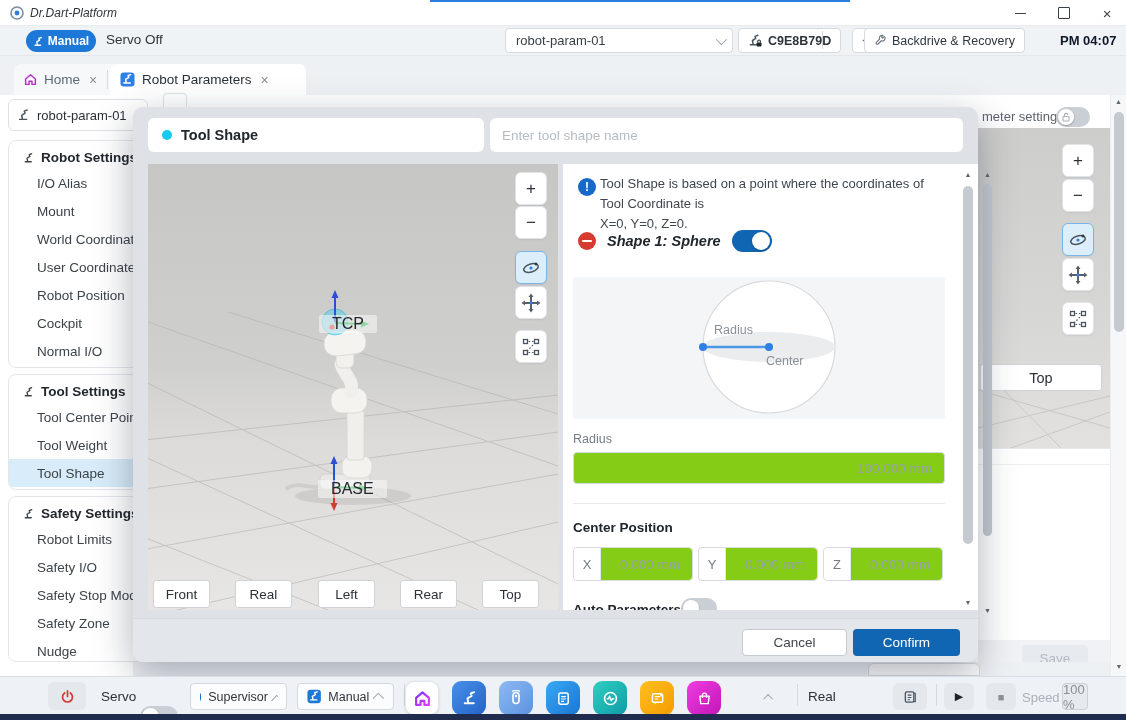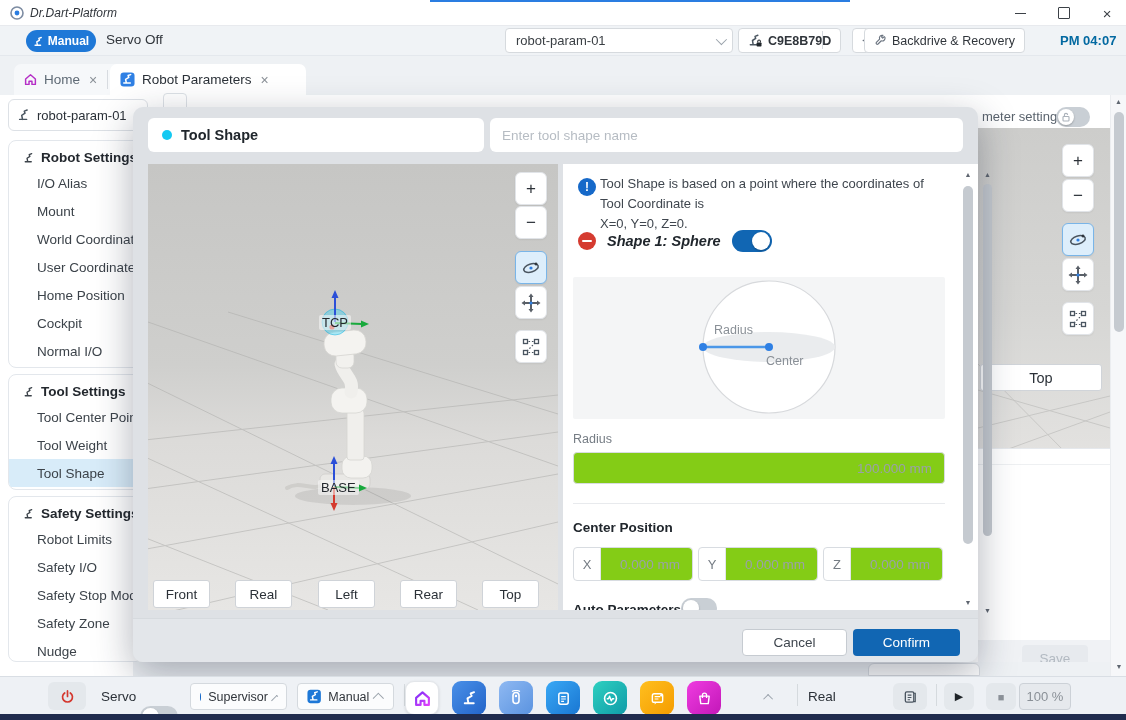--- a/index.html
+++ b/index.html
@@ -20,21 +20,21 @@
     color:#fff;font-size:12px;font-weight:bold;display:flex;align-items:center;justify-content:center;gap:4px;}
   .servo-off{left:106px;top:32px;font-size:13.5px;color:#30353b;text-align:center;}
   .tb-select{left:505px;top:28px;width:228px;height:25px;background:#fff;border:1px solid #d6dade;border-radius:4px;
     display:flex;align-items:center;padding:0 8px 0 10px;font-size:13px;color:#3a3f44;}
   .chev{width:7px;height:7px;border-right:1.6px solid #9aa2ab;border-bottom:1.6px solid #9aa2ab;display:inline-block;}
   .chev.down{transform:rotate(45deg) translateY(-2px);}
   .chev.up{transform:rotate(-135deg) translateY(-2px);}
   .tb-chip{height:25px;background:#fff;border:1px solid #d6dade;border-radius:4px;display:flex;align-items:center;
     gap:5px;padding:0 9px;font-size:12.5px;color:#30353b;}
   .tb-divider{width:1px;height:18px;background:#d5d9de;}
-  .tb-time{font-size:13px;font-weight:bold;color:#0369a1;}
+  .tb-time{font-size:13px;font-weight:bold;color:#0f172a;}
   
   .tabbar{left:0;top:56px;width:1126px;height:39px;background:#eef1f4;}
   .tab{position:absolute;top:64px;height:31px;border-radius:7px 7px 0 0;display:flex;align-items:center;gap:7px;padding:0 10px;}
   .tab.inactive{background:#f6f8fa;}
   .tab.active{background:#ffffff;}
   .tab-label{font-size:13.5px;color:#2b3138;}
   .tab.inactive .tab-label{color:#5f6a75;}
   .tab-x{font-size:14px;color:#8a9097;padding:0 2px;cursor:pointer;}
   .tab-sep{position:absolute;left:107px;top:70px;width:1px;height:19px;background:#d7dbe0;}
   .content-bg{left:0;top:95px;width:1110px;height:581px;background:#fff;}
@@ -68,21 +68,21 @@
     box-shadow:0 12px 38px rgba(25,35,55,.35);}
   .dlg-title-box{left:15px;top:11px;width:336px;height:34px;background:#fff;border-radius:6px;
     display:flex;align-items:center;gap:9px;padding:0 14px;}
   .cyan-dot{width:10px;height:10px;border-radius:50%;background:#14c9f2;}
   .dlg-title{font-size:14.5px;font-weight:bold;color:#20262c;}
   .dlg-name-input{left:357px;top:11px;width:473px;height:34px;background:#fff;border:none;border-radius:6px;
     padding:0 12px;font-size:13.5px;color:#3a3f44;outline:none;}
   .dlg-name-input::placeholder{color:#b6bcc3;}
   .viewer{left:15px;top:57px;width:410px;height:446px;overflow:hidden;
     background:linear-gradient(180deg,#c6c6c4 0%,#cfcfcd 45%,#dcdbd9 62%,#e7e6e4 100%);}
-  .axis-label{position:absolute;font-size:13px;color:#23282d;background:rgba(250,250,250,.55);padding:0 3px;border-radius:2px;}
+  .axis-label{position:absolute;font-size:16px;color:#23282d;background:rgba(250,250,250,.55);padding:0 13px;border-radius:2px;}
   .view-btn{position:absolute;top:416px;height:26px;width:55px;background:#fff;border:1px solid #cfd3d8;border-radius:3px;
     font-size:13.5px;color:#2b3138;display:flex;align-items:center;justify-content:center;cursor:pointer;}
   .panel{left:430px;top:57px;width:415px;height:446px;background:#fff;overflow:hidden;}
   .info-icon{width:18px;height:18px;border-radius:50%;background:#1669c9;color:#fff;font-size:12px;font-weight:bold;
     display:flex;align-items:center;justify-content:center;}
   .info-text{font-size:13px;color:#3f464e;line-height:20px;}
   .minus-icon{width:18px;height:18px;border-radius:50%;background:#d53b30;position:relative;}
   .minus-icon:before{content:"";position:absolute;left:4px;top:8px;width:10px;height:2.4px;background:#fff;border-radius:1px;}
   .shape-title{font-size:14.5px;font-weight:bold;color:#20262c;}
   .diagram{left:10px;top:113px;width:372px;height:142px;background:#f4f5f6;border-radius:2px;}
@@ -208,21 +208,21 @@
     <div class="sec-head">
       <svg width="12" height="12" viewBox="0 0 16 16">
           <path d="M3 13h8M6.3 13 5.4 8.3 9.2 5.9 8.3 3.6 11.6 2.3" fill="none" stroke="#3c434a" stroke-width="1.8" stroke-linecap="round" stroke-linejoin="round"></path>
         </svg>
       <span>Robot Settings</span>
     </div>
     <div class="sec-item">I/O Alias</div>
     <div class="sec-item">Mount</div>
     <div class="sec-item">World Coordinates</div>
     <div class="sec-item">User Coordinates</div>
-    <div class="sec-item">Home Position</div>
+    <div class="sec-item">Robot Position</div>
     <div class="sec-item">Cockpit</div>
     <div class="sec-item">Normal I/O</div>
   </div>
 
   <div class="abs side-card" style="left:8px;top:374px;width:136px;height:116px">
     <div class="sec-head">
       <svg width="12" height="12" viewBox="0 0 16 16">
           <path d="M3 13h8M6.3 13 5.4 8.3 9.2 5.9 8.3 3.6 11.6 2.3" fill="none" stroke="#3c434a" stroke-width="1.8" stroke-linecap="round" stroke-linejoin="round"></path>
         </svg>
       <span>Tool Settings</span>
@@ -557,16 +557,16 @@
   <div class="abs sq-btn" style="left:893px;top:683px;width:34px;height:27px">
     <svg width="15" height="15" viewBox="0 0 16 16">
       <rect x="2.5" y="3" width="9" height="11" rx="1.5" fill="none" stroke="#4a5560" stroke-width="1.4"></rect>
       <path d="M11.5 4.5h1.6v9h-1.6M5 6.5h4M5 9h4M5 11.5h2.5" stroke="#4a5560" stroke-width="1.2" fill="none"></path>
     </svg>
   </div>
   <div class="sb-divider" style="left:936px"></div>
   <div class="abs sq-btn" style="left:944px;top:683px;width:30px;height:27px;font-size:11px;color:#1f2428">▶</div>
   <div class="abs sq-btn" style="left:986px;top:683px;width:30px;height:27px;font-size:11px;color:#8a9097">■</div>
   <span class="abs speed-lbl" style="left:1022px;top:690px">Speed</span>
-  <div class="abs speed-box" style="left:1019px;top:683px;width:52px;height:27px">100 %</div>
+  <div class="abs speed-box" style="left:1062px;top:683px;width:26px;height:27px">100 %</div>
 
   <div class="abs darkstrip"></div>
 </div>
 
 </body></html>

